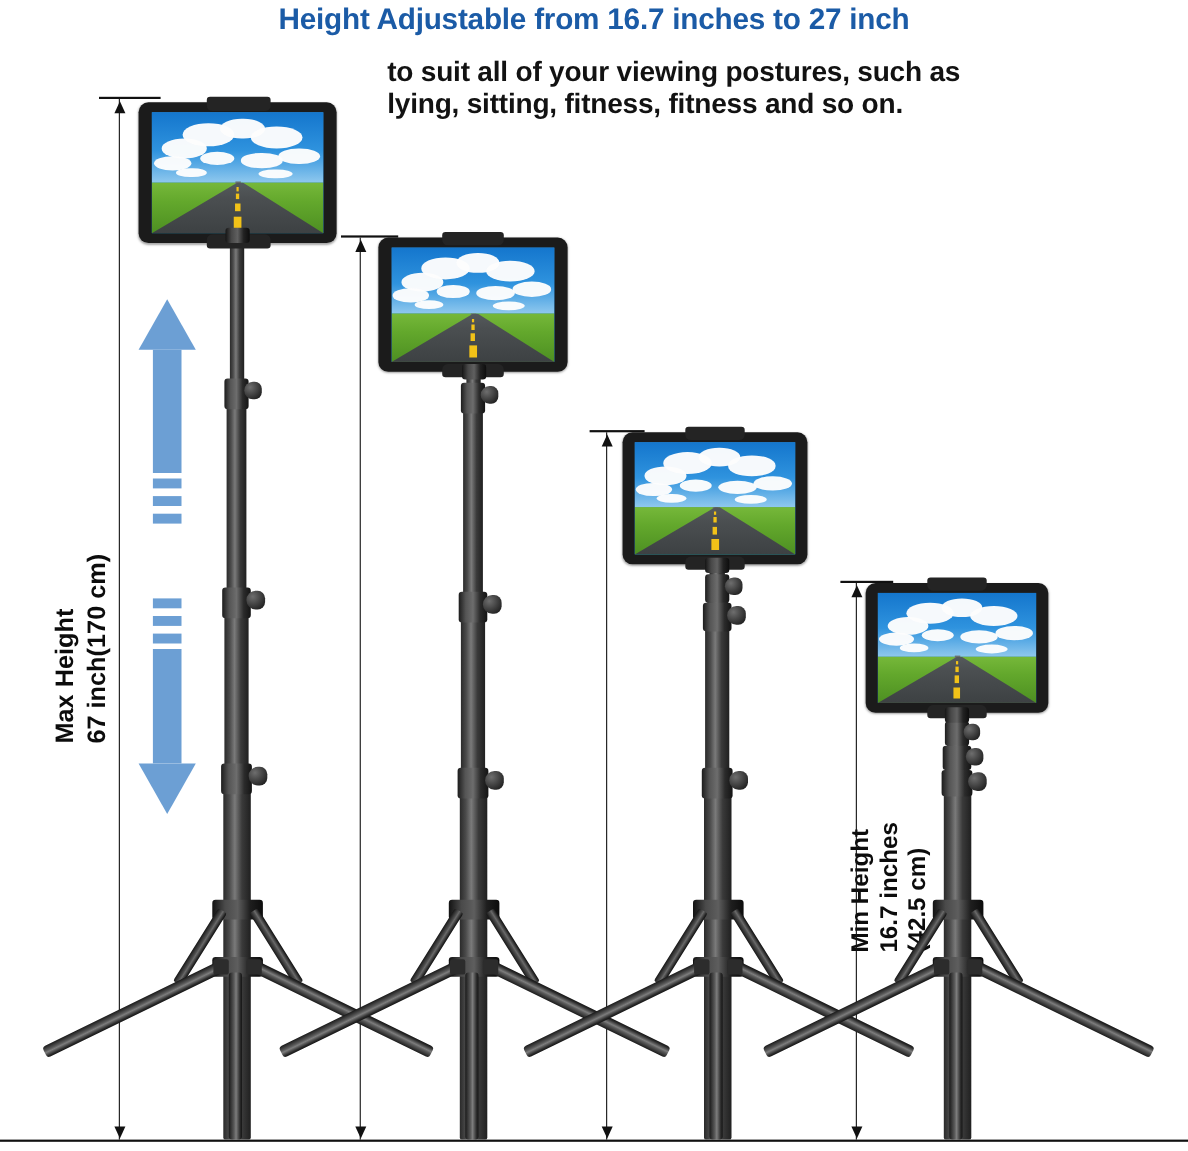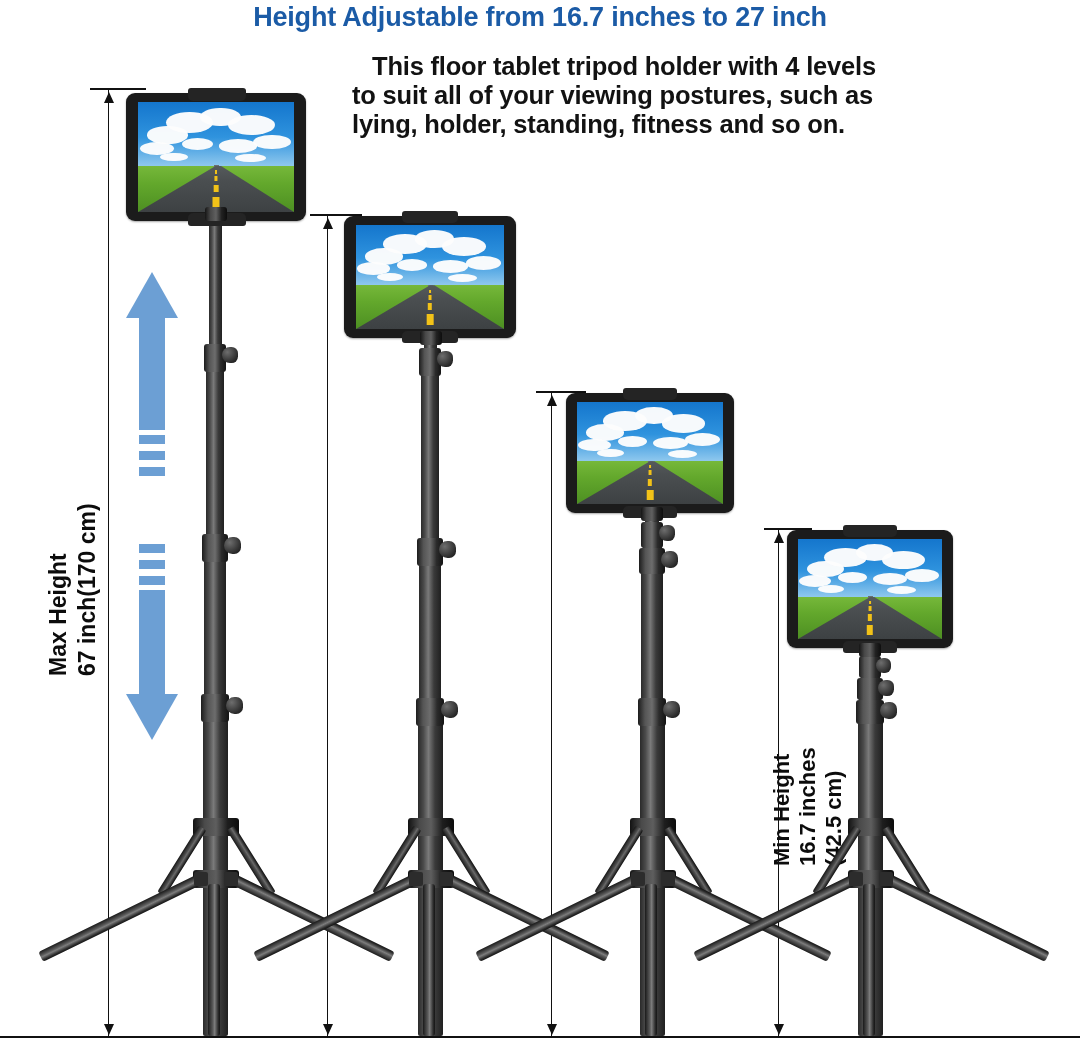--- a/index.html
+++ b/index.html
@@ -83,23 +83,22 @@
   .spider{position:absolute;border-radius:3px;
           background:linear-gradient(90deg,#121212,#4a4a4a,#5e5e5e,#1e1e1e,#0c0c0c);}
   .hinge{position:absolute;border-radius:2px;background:#2c2c2c;}
 </style>
 </head>
 <body>
 
 <div class="title">Height Adjustable from 16.7 inches to 27 inch</div>
 
 <div class="desc">
-  <span class="ln ind">This floor tablet tripod holder with 4 levels</span>
   <span class="ln">to suit all of your viewing postures, such as</span>
-  <span class="ln">lying, holder, standing, fitness and so on.</span>
+  <span class="ln">lying, sitting, fitness, fitness and so on.</span>
 </div>
 
 <div class="vlabel" id="max-height-label">
   <span class="row">Max Height</span>
   <span class="row">67 inch(170 cm)</span>
 </div>
 
 <div class="vlabel" id="min-height-label">
   <span class="row">Min Height</span>
   <span class="row">16.7 inches</span>

